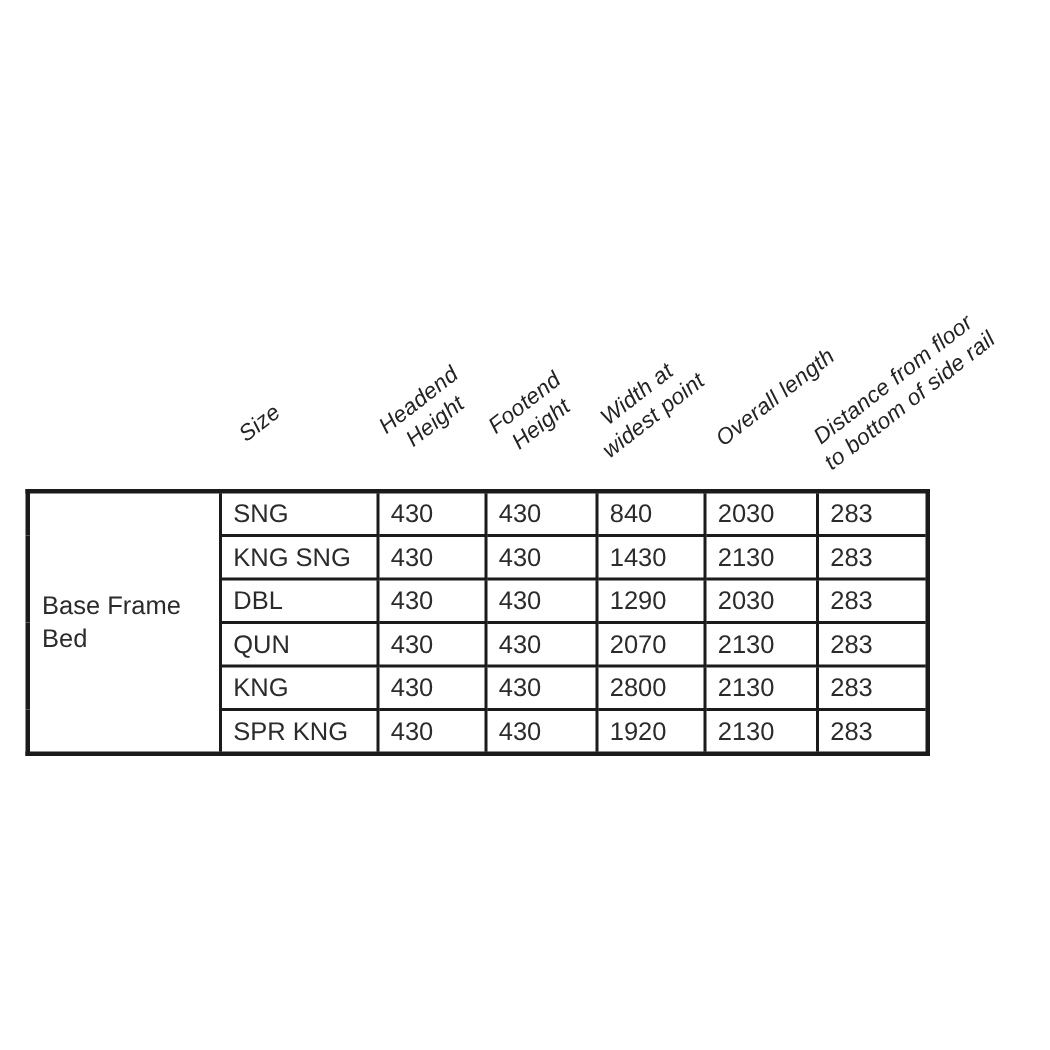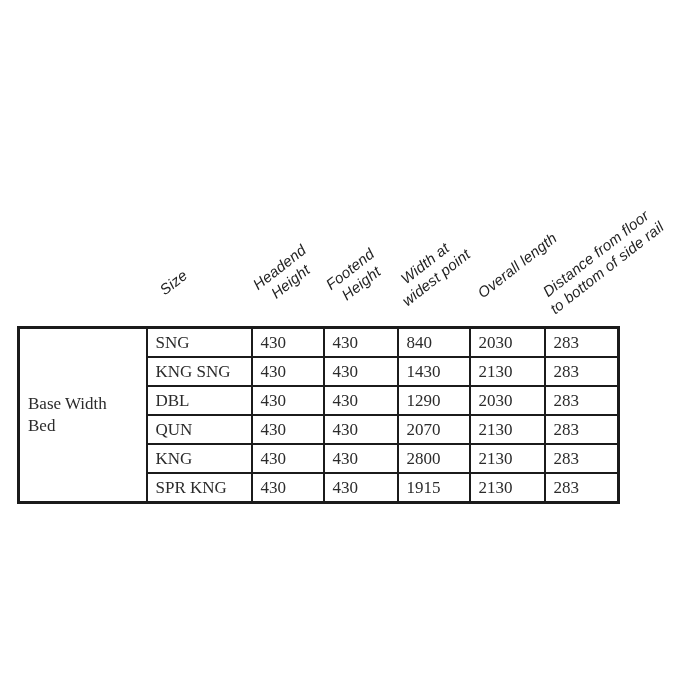--- a/index.html
+++ b/index.html
@@ -45,21 +45,20 @@
     border: 3px solid #1b1b1b;
   }
   table.dims td {
     border: 2px solid #1b1b1b;
     font-size: 17px;
     color: #2b2b2b;
     height: 27px;
     padding: 0 2px 0 8px;
     vertical-align: middle;
     overflow: hidden;
-    font-family: Liberation Serif, serif;
   }
   td.group-cell {
     vertical-align: top;
     padding-top: 3px;
     line-height: 22px;
     white-space: pre-line;
   }
 </style>
 </head>
 <body>
@@ -82,21 +81,21 @@
       <col style="width:128px">
       <col style="width:105px">
       <col style="width:72px">
       <col style="width:74px">
       <col style="width:72px">
       <col style="width:75px">
       <col style="width:74px">
     </colgroup>
     <tbody>
       <tr>
-        <td class="group-cell" rowspan="6">Base Width
+        <td class="group-cell" rowspan="6">Base Frame
 Bed</td>
         <td>SNG</td>
         <td>430</td>
         <td>430</td>
         <td>840</td>
         <td>2030</td>
         <td>283</td>
       </tr>
       <tr>
         <td>KNG SNG</td>
@@ -127,20 +126,20 @@
         <td>430</td>
         <td>430</td>
         <td>2800</td>
         <td>2130</td>
         <td>283</td>
       </tr>
       <tr>
         <td>SPR KNG</td>
         <td>430</td>
         <td>430</td>
-        <td>1915</td>
+        <td>1920</td>
         <td>2130</td>
         <td>283</td>
       </tr>
     </tbody>
   </table>
 
 </div>
 
 </body></html>

